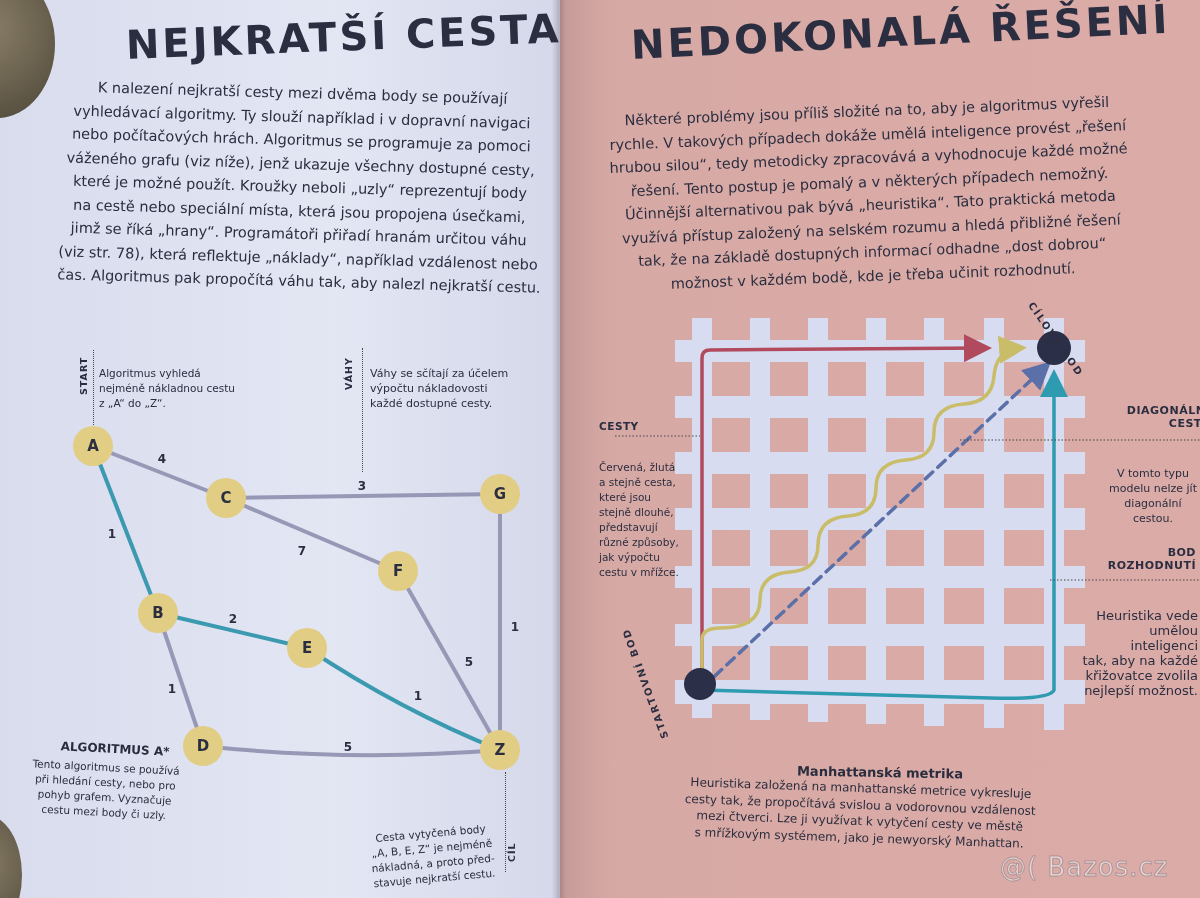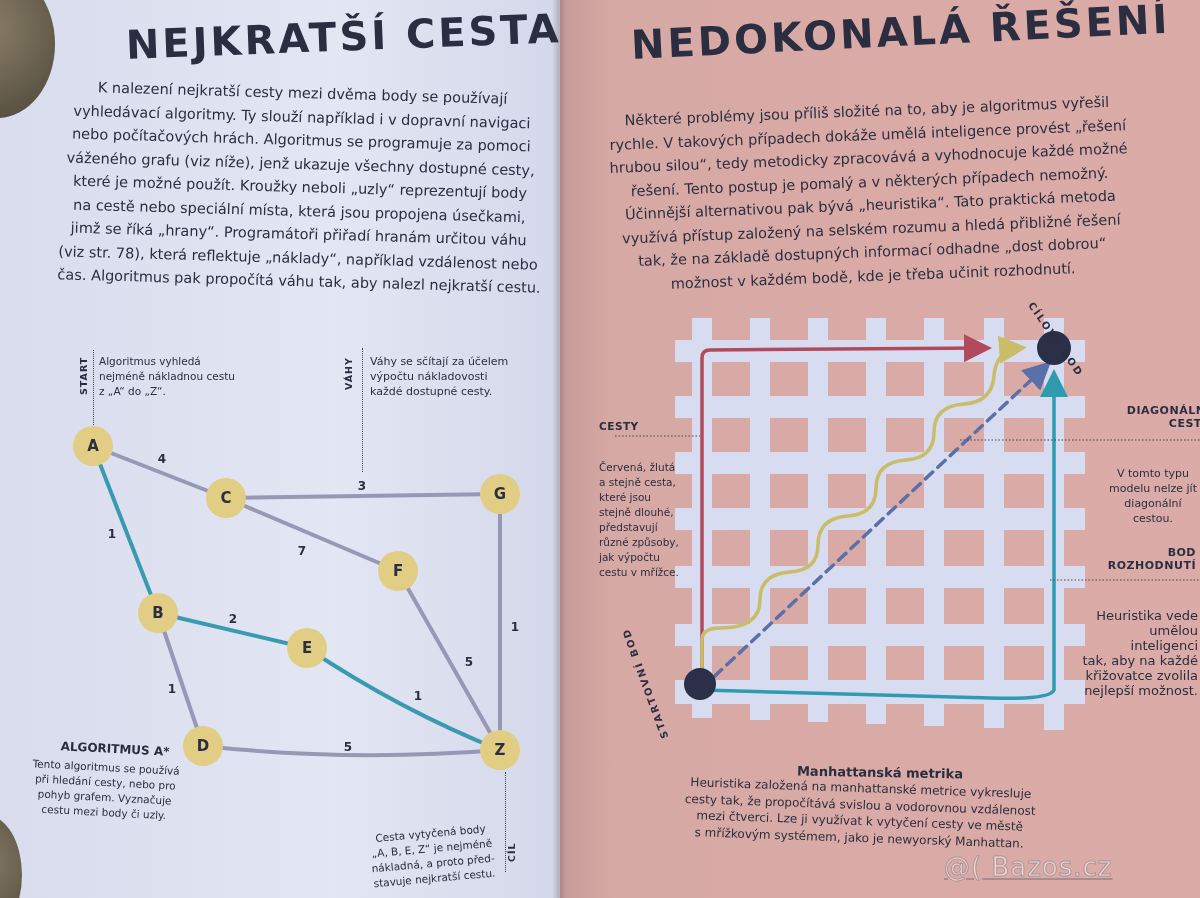--- a/index.html
+++ b/index.html
@@ -13,39 +13,39 @@
 
   .title { position:absolute; font-family:"DejaVu Sans", sans-serif; font-weight:bold; letter-spacing:3px; color:#2b2e40; }
   .title.left { left:125px; top:22px; font-size:40px; transform:rotate(-2.2deg); transform-origin:left top; }
   .title.right { left:630px; top:22px; font-size:40px; transform:rotate(-2.8deg); transform-origin:left top; }
 
   .body-text { position:absolute; font-size:14.5px; line-height:23.5px; color:#2b2e40; text-align:center; }
   .body-text.left { left:60px; top:82px; width:480px; transform:rotate(1.6deg); }
   .body-text.right { left:590px; top:100px; width:560px; transform:rotate(-2.2deg); }
   .body-text div { white-space:nowrap; }
 
-  .note { position:absolute; font-size:10.5px; line-height:15px; color:#2b2e40; }
+  .note { position:absolute; font-size:10.5px; line-height:15px; color:#2b2e40;margin-top:12px; }
   .vlabel { position:absolute; font-size:9.5px; font-weight:bold; letter-spacing:1px; transform:rotate(-90deg); transform-origin:left top; color:#2b2e40; }
   .dot-v { position:absolute; border-left:1.5px dotted #444; }
 
   .graph-svg { position:absolute; left:0; top:0; }
   .node { position:absolute; width:40px; height:40px; border-radius:50%; background:#e2cd84; display:flex; align-items:center; justify-content:center; font-weight:bold; font-size:15px; color:#2b2e40; transform:translate(-50%,-50%); }
   .weight { position:absolute; font-weight:bold; font-size:12px; color:#2b2e40; transform:translate(-50%,-50%); }
 
   .algo-title { position:absolute; left:55px; top:742px; width:120px; text-align:center; font-weight:bold; font-size:12px; transform:rotate(3deg); }
   .algo-text { position:absolute; left:30px; top:760px; width:150px; text-align:center; font-size:10.5px; line-height:15px; transform:rotate(3deg); }
   .cil-text { position:absolute; left:365px; top:826px; width:135px; text-align:center; font-size:10.5px; line-height:15px; transform:rotate(-5deg); }
   .page-num { position:absolute; left:34px; top:928px; font-size:15px; color:#2b2e40; }
 
   .side-head { position:absolute; font-size:10.5px; font-weight:bold; letter-spacing:0.5px; color:#2b2e40; text-align:right; }
   .side-text { position:absolute; font-size:10.5px; line-height:15px; color:#2b2e40;margin-top:20px; }
 
   .manh-title { position:absolute; left:780px; top:765px; width:200px; text-align:center; font-size:13px; font-weight:bold; transform:rotate(1deg); }
   .manh-text { position:absolute; left:640px; top:780px; width:440px; text-align:center; font-size:12px; line-height:16.5px; transform:rotate(2deg); }
-  .watermark { position:absolute; left:944px; top:852px; font-size:26px; color:rgba(255,255,255,0.55); font-family:"DejaVu Sans", sans-serif; letter-spacing:1px;text-decoration:underline; -webkit-text-stroke:1px rgba(120,110,120,0.5); }
+  .watermark { position:absolute; left:1000px; top:852px; font-size:26px; color:rgba(255,255,255,0.55); font-family:"DejaVu Sans", sans-serif; letter-spacing:1px; -webkit-text-stroke:1px rgba(120,110,120,0.5); }
 </style>
 </head>
 <body>
 
 <div class="page-left"></div>
 <div class="page-right"></div>
 <div class="gutter"></div>
 <div class="stone top"></div>
 <div class="stone bottom"></div>
 

